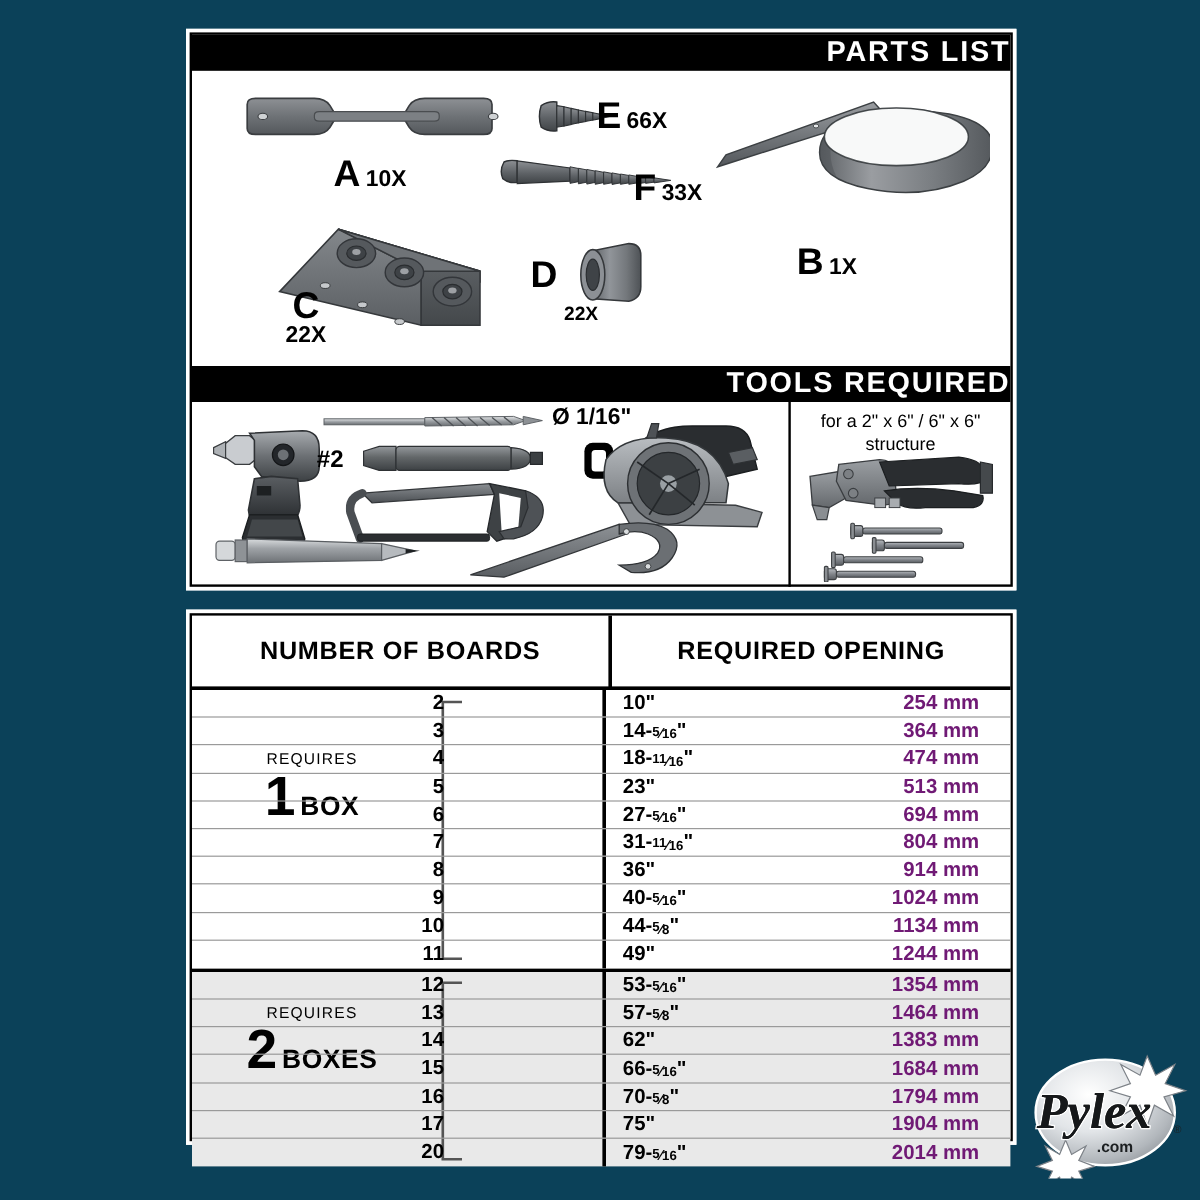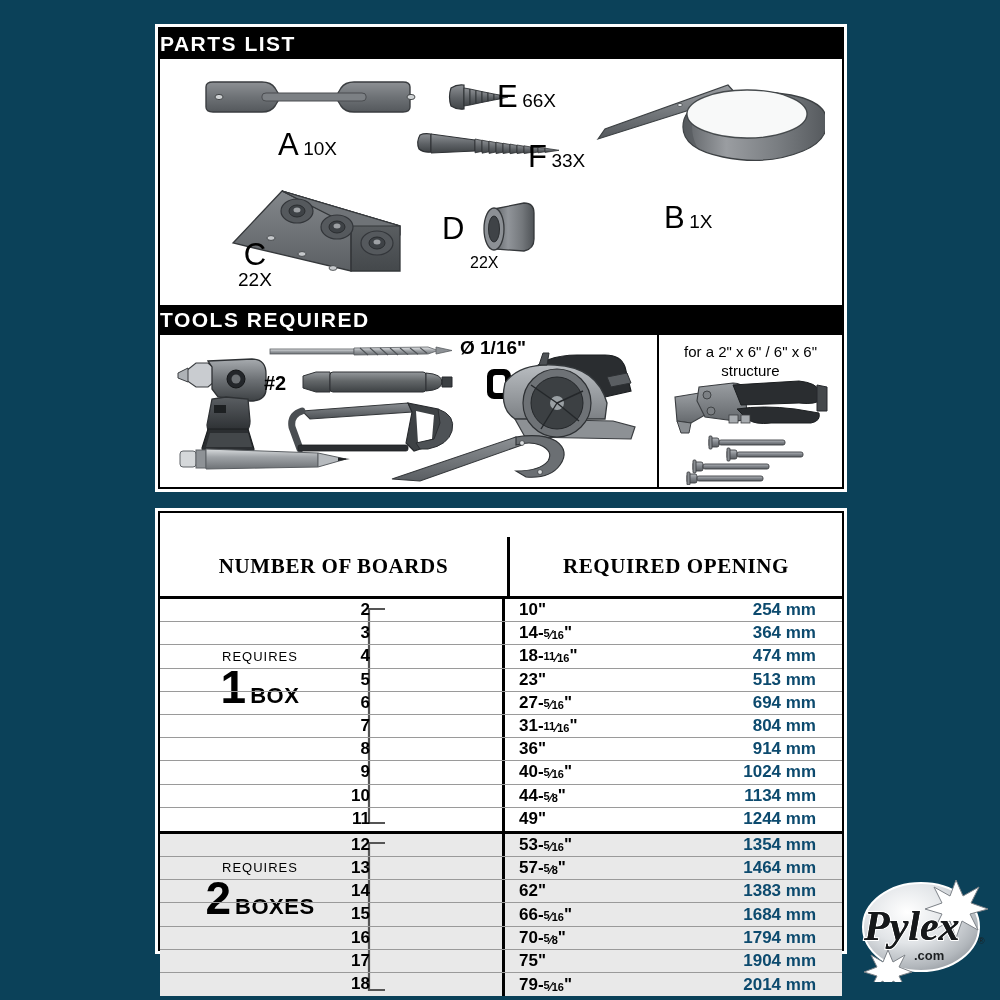--- a/index.html
+++ b/index.html
@@ -25,33 +25,33 @@
     background:#fff;
     position:relative;
   }
 
   
   #parts-panel{ left:155px; top:24px; width:692px; height:468px; }
 
   .section-banner{
     background:#000;
     color:#fff;
-    text-align:left;
+    text-align:right;
     font-weight:bold;
-    font-size:21px;
+    font-size:24px;
     letter-spacing:1.5px;
     line-height:30px;
     height:30px;
     font-family:"Liberation Sans", sans-serif;
   }
 
   .parts-area{ position:relative; height:246px; }
 
   
-  .pl{ position:absolute; font-weight:normal; color:#000; white-space:nowrap;}
+  .pl{ position:absolute; font-weight:bold; color:#000; white-space:nowrap;}
   .pl .big{ font-size:31px; }
   .pl .qty{ font-size:19px; }
 
   
   svg{display:block;}
 
   
   .tools-split{ position:absolute; left:0; right:0; top:0; bottom:0; display:flex; }
   .tools-left{ flex:0 0 497px; position:relative; }
   .tools-divider{ flex:0 0 2px; background:#000; }
@@ -60,22 +60,21 @@
     position:absolute; top:7px; left:0; right:0;
     text-align:center; font-size:15px; color:#000; line-height:19px;
     font-family:"Liberation Sans", sans-serif;
   }
 
   
   #table-panel{ left:155px; top:508px; width:692px; height:446px; }
 
   table.boards{
     width:100%; border-collapse:collapse; table-layout:fixed;
-    font-family:Liberation Serif, serif;
-    margin-top:24px;
+    font-family:Liberation Sans, sans-serif;
   }
   table.boards th{
     font-size:21px; font-weight:bold; letter-spacing:.6px;
     height:57px; border-bottom:3px solid #000; color:#000;
   }
   th.col-boards{ width:345px; border-right:3px solid #000; }
 
   .tbl-wrap{ position:relative; height:100%; }
 
   .rowgrid{ position:relative; }
@@ -90,21 +89,21 @@
     border-right:3px solid #000;
     text-align:right; padding-right:132px;
     font-size:17px; font-weight:bold; color:#000;
     position:relative; height:100%; line-height:22px;
   }
   .cell-open{
     flex:1; display:flex; align-items:center; height:100%;
     padding-left:14px; box-sizing:border-box;
   }
   .inch{ font-size:17px; font-weight:bold; color:#000; width:165px; }
-  .mm{ font-size:17px; font-weight:bold; color:#0c4a6e; text-align:right; flex:1; padding-right:26px;}
+  .mm{ font-size:17px; font-weight:bold; color:#701a75; text-align:right; flex:1; padding-right:26px;}
 
   
   .frac{ display:inline-block; vertical-align:-1px; font-size:12px; line-height:1;}
   .frac sup{ font-size:11px; vertical-align:2px;}
   .frac sub{ font-size:11px; vertical-align:0px;}
 
   
   .bracket{ position:absolute; pointer-events:none; }
 
   .sec-1box{ background:#ffffff; }
@@ -634,21 +633,21 @@
               </div>
             </div>
             <div class="rowline">
               <div class="cell-num">17</div>
               <div class="cell-open">
                 <span class="inch">75"</span>
                 <span class="mm">1904 mm</span>
               </div>
             </div>
             <div class="rowline">
-              <div class="cell-num">18</div>
+              <div class="cell-num">20</div>
               <div class="cell-open">
                 <span class="inch">79-<span class="frac"><sup>5</sup>⁄<sub>16</sub></span>"</span>
                 <span class="mm">2014 mm</span>
               </div>
             </div>
           </div>
       </div>
 
     </div>
   </div>

